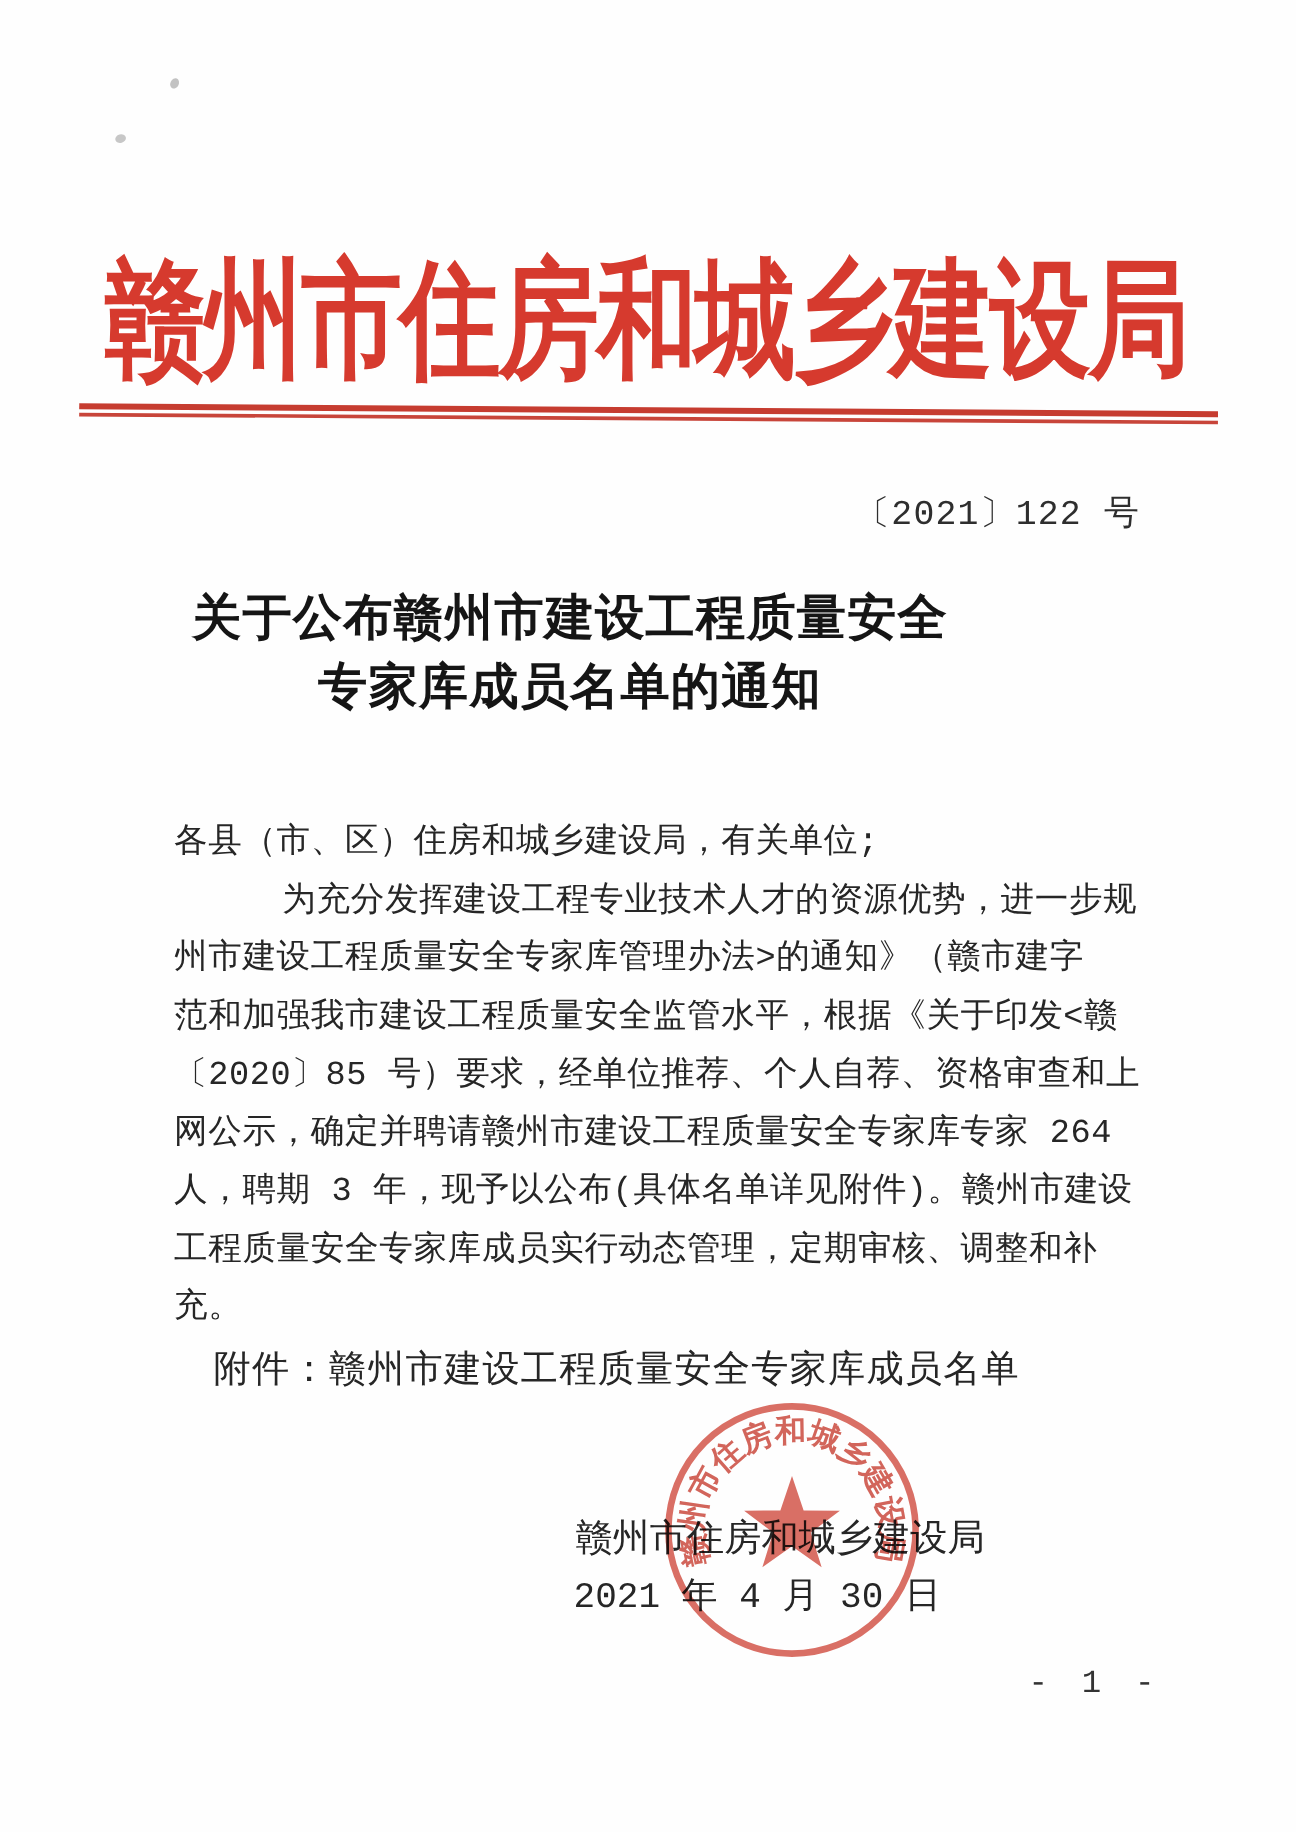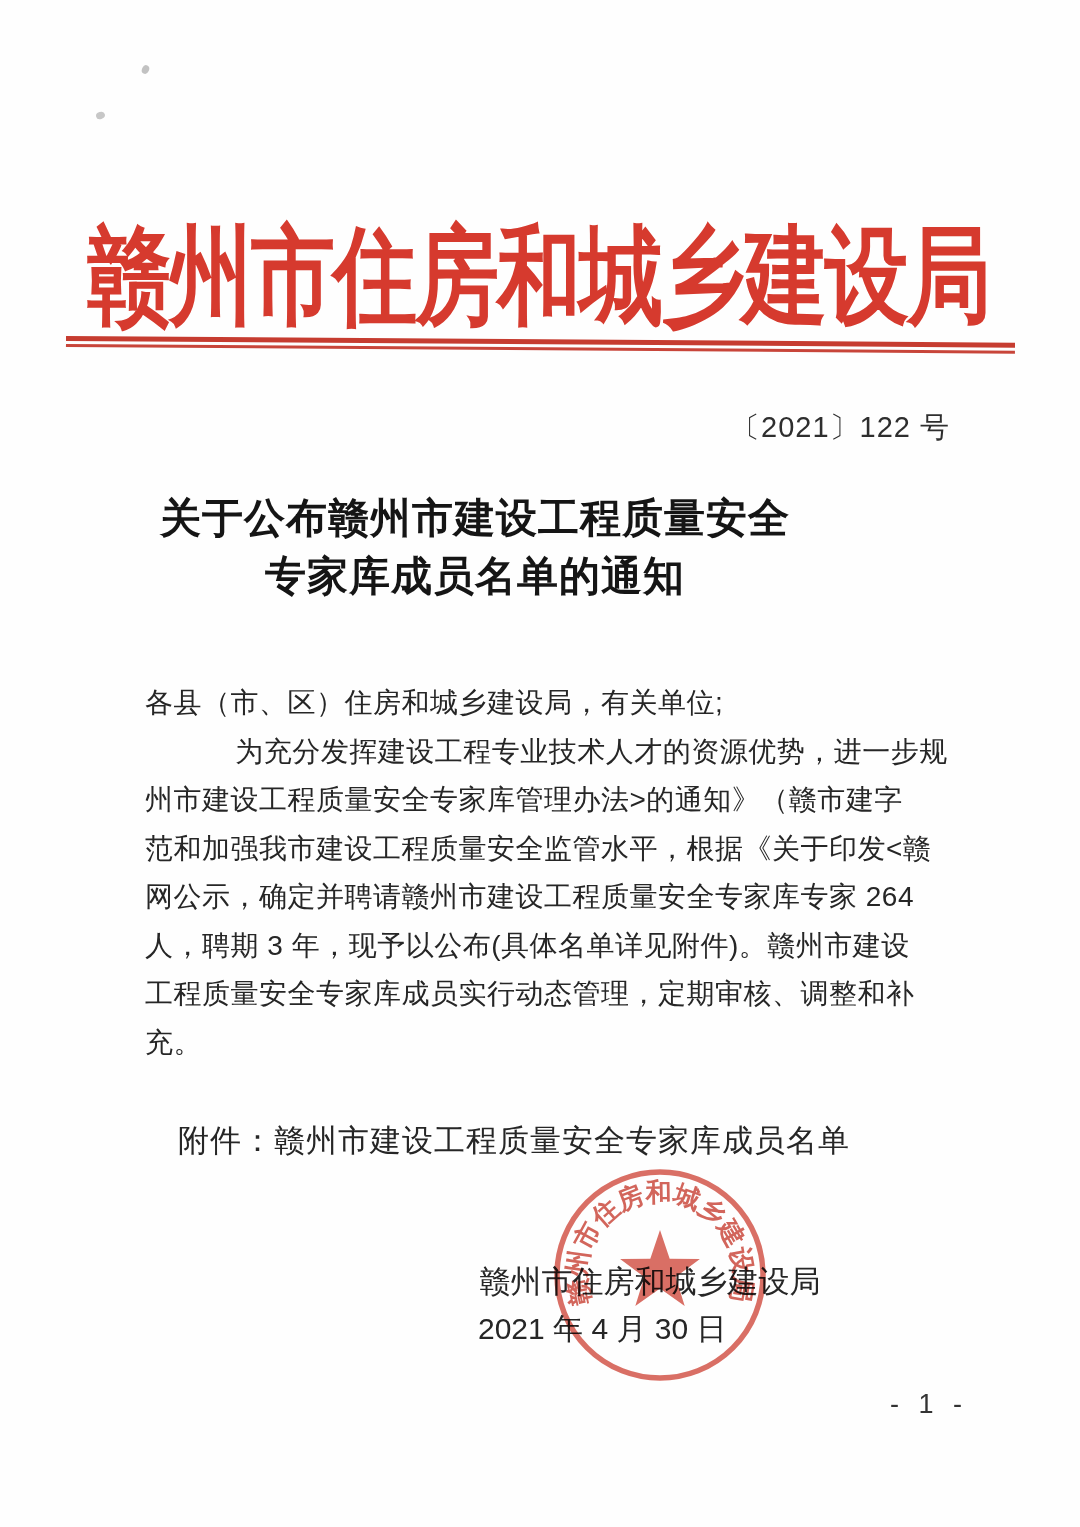--- a/index.html
+++ b/index.html
@@ -1,19 +1,19 @@
 <!DOCTYPE html>
 <html><head>
 <meta charset="utf-8">
 <style>
   html,body{margin:0;padding:0;background:#e8e8e8;}
   .page{
     position:relative;width:1080px;height:1527px;margin:0 auto;
     background:#fefefe;overflow:hidden;
-    font-family:Liberation Sans, sans-serif;color:#262626;
+    font-family:Liberation Mono, monospace;color:#262626;
   }
   
   .speck{position:absolute;border-radius:50%;background:#8f8f8f;}
   .speck-1{left:142px;top:65px;width:7px;height:9px;opacity:.55;transform:rotate(25deg);}
   .speck-2{left:96px;top:112px;width:9px;height:7px;opacity:.5;transform:rotate(-15deg);}
 
   
   .letterhead{
     position:absolute;left:85px;top:207px;width:906px;
     font-size:84px;line-height:108px;font-weight:bold;
@@ -70,20 +70,21 @@
   <div class="title">
     <div>关于公布赣州市建设工程质量安全</div>
     <div>专家库成员名单的通知</div>
   </div>
 
   <div class="body-block">
     <div class="body-line">各县（市、区）住房和城乡建设局，有关单位;</div>
     <div class="body-line indent">为充分发挥建设工程专业技术人才的资源优势，进一步规</div>
     <div class="body-line">州市建设工程质量安全专家库管理办法&gt;的通知》（赣市建字</div>
     <div class="body-line">范和加强我市建设工程质量安全监管水平，根据《关于印发&lt;赣</div>
+    <div class="body-line">〔2020〕85 号）要求，经单位推荐、个人自荐、资格审查和上</div>
     <div class="body-line">网公示，确定并聘请赣州市建设工程质量安全专家库专家 264</div>
     <div class="body-line">人，聘期 3 年，现予以公布(具体名单详见附件)。赣州市建设</div>
     <div class="body-line">工程质量安全专家库成员实行动态管理，定期审核、调整和补</div>
     <div class="body-line">充。</div>
   </div>
 
   <div class="attachment-line">附件：赣州市建设工程质量安全专家库成员名单</div>
 
   <div class="sig-agency">赣州市住房和城乡建设局</div>
   <div class="sig-date">2021 年 4 月 30 日</div>

